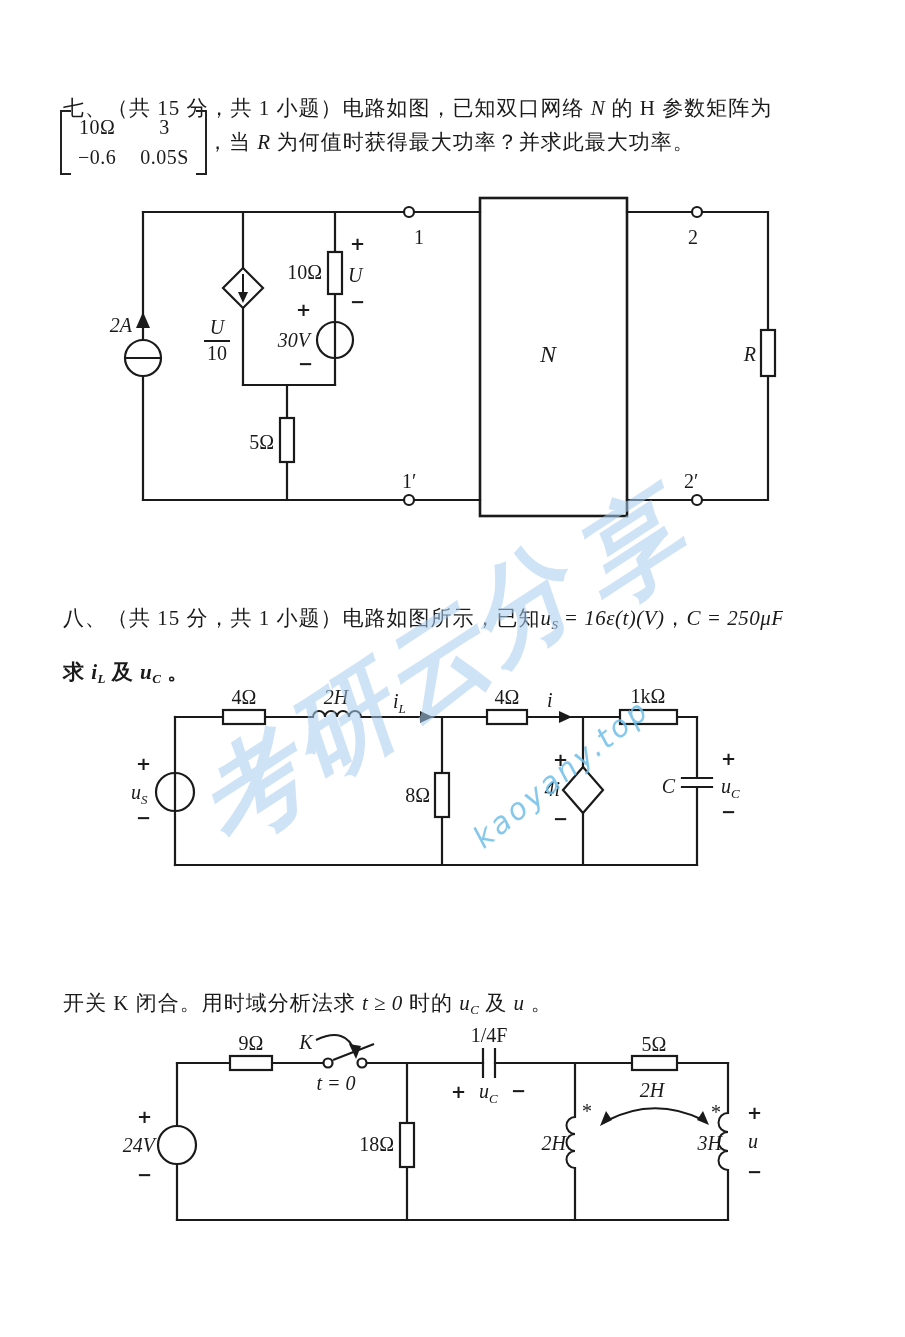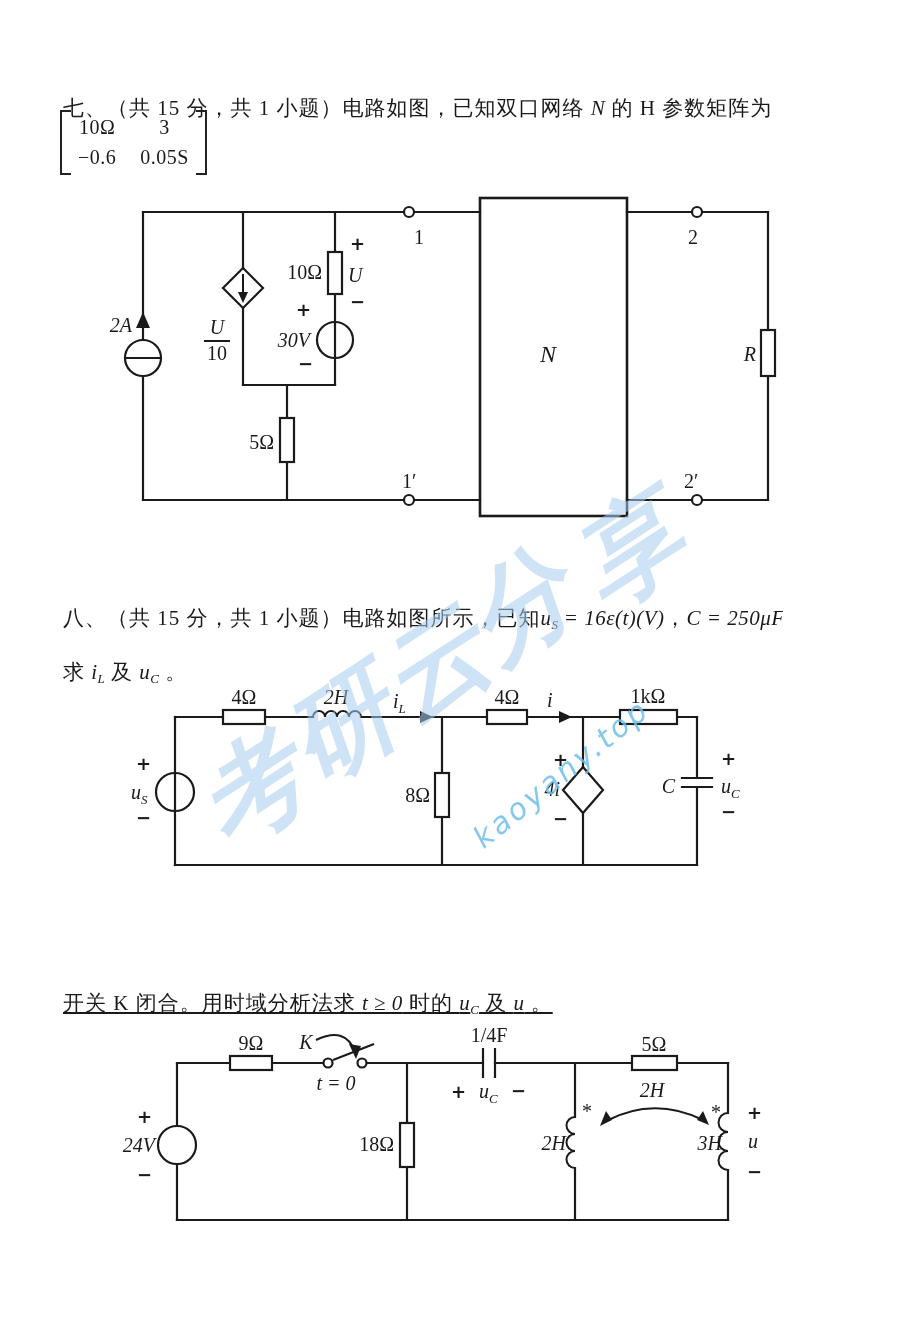--- a/index.html
+++ b/index.html
@@ -50,20 +50,21 @@
     <span class="mx">
       <span class="mxb l"></span>
       <span class="mxc">
         <span>10Ω</span>
         <span>3</span>
         <span>−0.6</span>
         <span>0.05S</span>
       </span>
       <span class="mxb r"></span>
     </span>
+    <span><span class="seg-cn">，当 </span><span class="seg-m">R</span><span class="seg-cn"> 为何值时获得最大功率？并求此最大功率。</span></span>
   </div>
 
   <svg style="top:190px;" width="905" height="332" viewBox="0 0 905 332">
     <g>
       <path class="wire" d="M143,22 H404"></path>
       <path class="wire" d="M143,22 V150 M143,186 V310"></path>
       <path class="wire" d="M143,310 H404"></path>
       <path class="wire" d="M243,22 V78 M243,118 V195"></path>
       <path class="wire" d="M335,22 V62 M335,104 V195"></path>
       <path class="wire" d="M243,195 H335"></path>
@@ -116,21 +117,21 @@
       <rect class="box" x="480" y="8" width="147" height="318"></rect>
       <text class="lb it big" x="548" y="172" text-anchor="middle">N</text>
     </g>
     <g>
       <rect class="comp" x="761" y="140" width="14" height="46"></rect>
       <text class="lb it" x="756" y="171" text-anchor="end">R</text>
     </g>
   </svg>
 
   <p class="q" style="left:63px;top:578px;margin-top:26px;"><span class="seg-cn">八、（共 15 分，共 1 小题）电路如图所示，已知</span><span class="seg-m">u</span><span class="seg-sub">S</span><span class="seg-m"> = 16ε(t)(V)</span><span class="seg-cn">，</span><span class="seg-m">C = 250μF</span><span class="seg-cn"> 。</span></p>
-  <p class="q" style="left:63px;top:637px;"><span class="seg-cn">求 </span><span class="seg-m">i</span><span class="seg-sub">L</span><span class="seg-cn"> 及 </span><span class="seg-m">u</span><span class="seg-sub">C</span><span class="seg-cn"> 。</span></p>
+  <p class="q" style="left:63px;top:637px;font-weight:bold;"><span class="seg-cn">求 </span><span class="seg-m">i</span><span class="seg-sub">L</span><span class="seg-cn"> 及 </span><span class="seg-m">u</span><span class="seg-sub">C</span><span class="seg-cn"> 。</span></p>
 
   <svg style="top:678px;" width="905" height="205" viewBox="0 0 905 205">
     <g>
       <path class="wire" d="M175,39 H223 M265,39 H313 M361,39 H487 M527,39 H620 M677,39 H697"></path>
       <path class="wire" d="M175,39 V187"></path>
       <path class="wire" d="M175,187 H697"></path>
       <path class="wire" d="M442,39 V95 M442,139 V187"></path>
       <path class="wire" d="M583,39 V89 M583,135 V187"></path>
       <path class="wire" d="M697,39 V100 M697,109 V187"></path>
     </g>
@@ -176,21 +177,21 @@
     </g>
     <g>
       <path class="wire" d="M682,100 H712 M682,109 H712"></path>
       <text class="lb it" x="675" y="115" text-anchor="end">C</text>
       <text class="pm" x="721" y="87">+</text>
       <text class="lb it" x="721" y="115"><tspan>u</tspan><tspan class="sb" dy="5">C</tspan></text>
       <text class="pm" x="721" y="140">−</text>
     </g>
   </svg>
 
-  <p class="q" style="left:63px;top:968px;text-decoration:underline;"><span class="seg-cn">开关 K 闭合。用时域分析法求 </span><span class="seg-m">t ≥ 0</span><span class="seg-cn"> 时的 </span><span class="seg-m">u</span><span class="seg-sub">C</span><span class="seg-cn"> 及 </span><span class="seg-m">u</span><span class="seg-cn"> 。</span></p>
+  <p class="q" style="left:63px;top:968px;"><span class="seg-cn">开关 K 闭合。用时域分析法求 </span><span class="seg-m">t ≥ 0</span><span class="seg-cn"> 时的 </span><span class="seg-m">u</span><span class="seg-sub">C</span><span class="seg-cn"> 及 </span><span class="seg-m">u</span><span class="seg-cn"> 。</span></p>
 
   <svg style="top:1018px;" width="905" height="215" viewBox="0 0 905 215">
     <g>
       <path class="wire" d="M177,45 H230 M272,45 H323 M367,45 H483 M495,45 H632 M677,45 H728"></path>
       <path class="wire" d="M177,45 V108 M177,146 V202"></path>
       <path class="wire" d="M177,202 H728"></path>
       <path class="wire" d="M407,45 V105 M407,149 V202"></path>
       <path class="wire" d="M575,45 V99 M575,150 V202"></path>
       <path class="wire" d="M728,45 V95 M728,152 V202"></path>
     </g>

